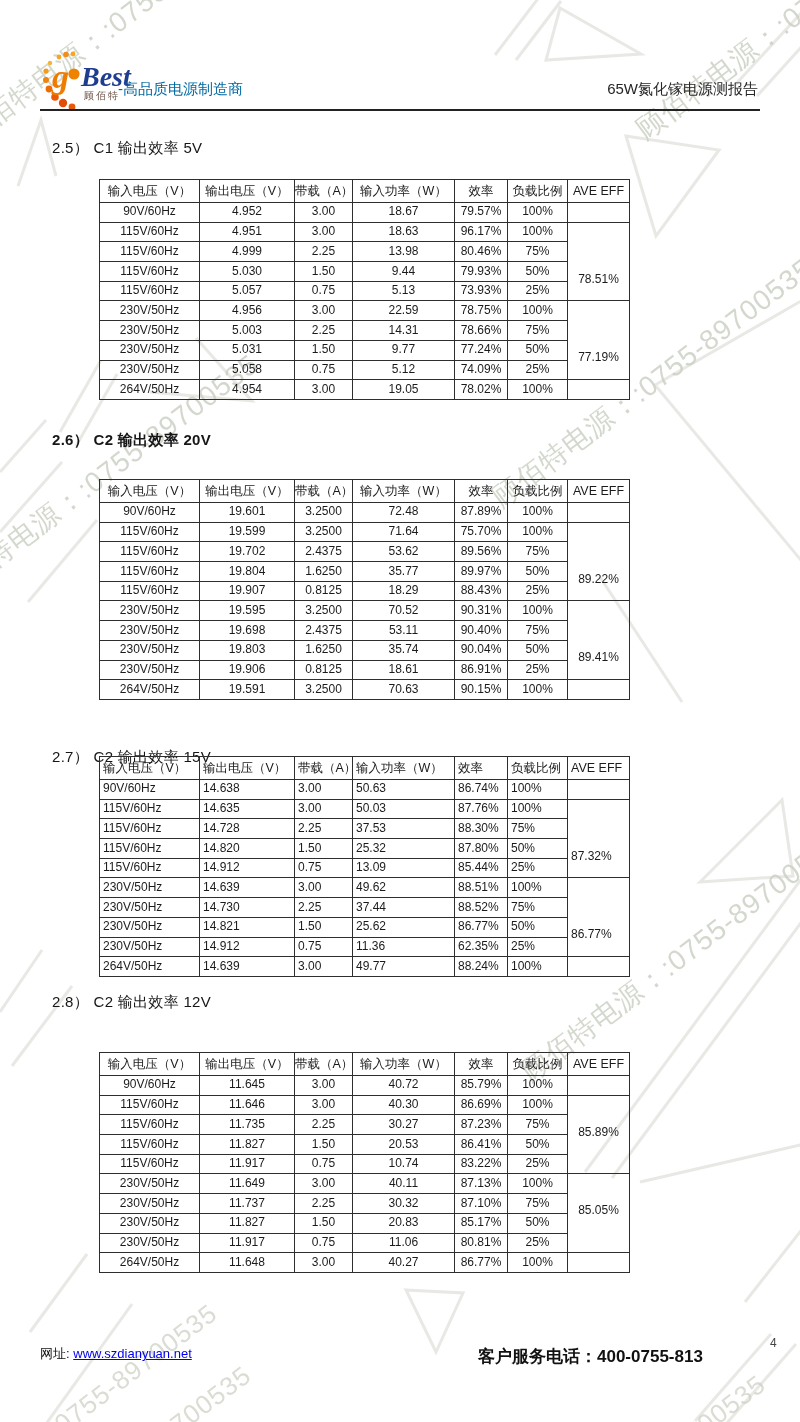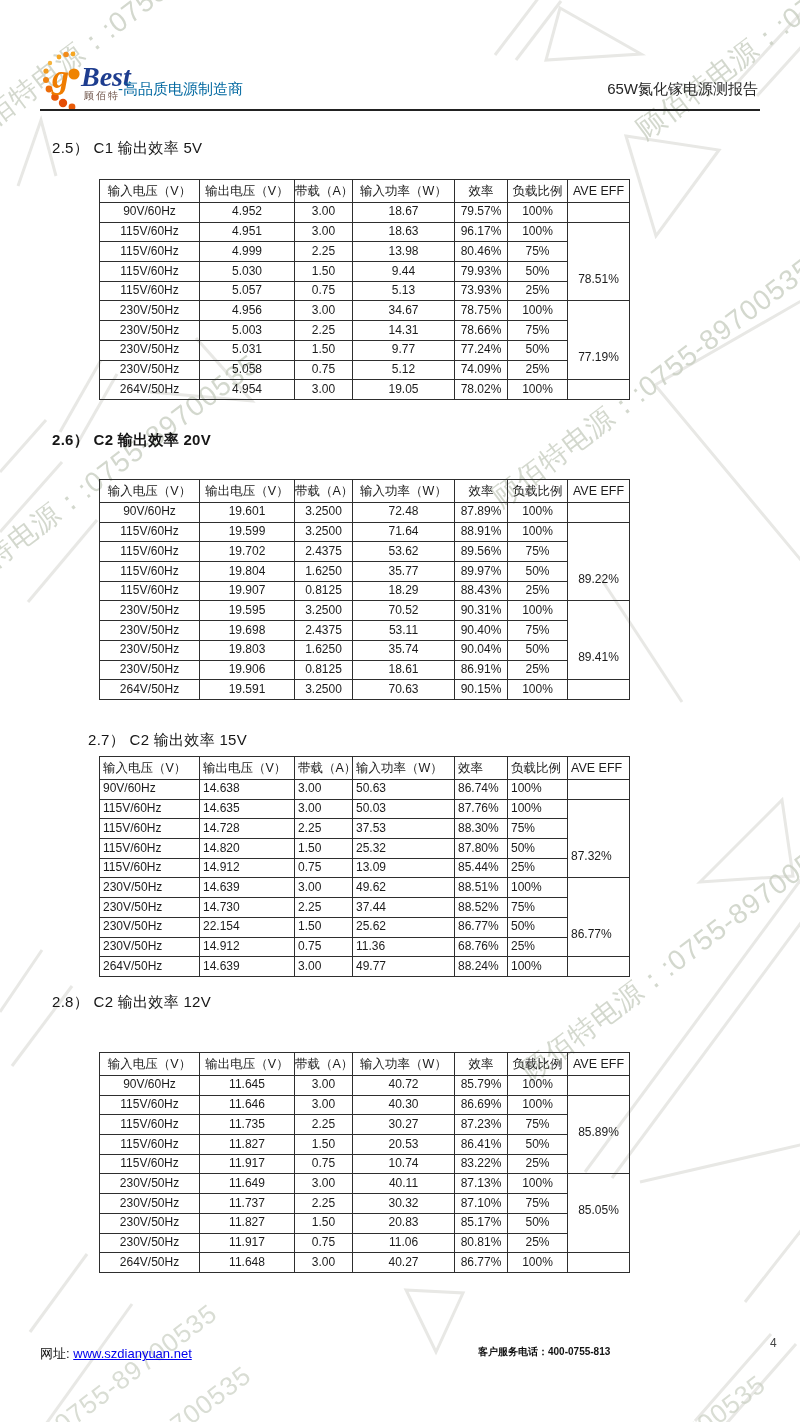--- a/index.html
+++ b/index.html
@@ -18,37 +18,37 @@
   .content { position:absolute; inset:0; z-index:1; }
 
   
   .hdr-rule { position:absolute; left:40px; top:109px; width:720px; height:0; border-top:2px solid #222; }
   .logo { position:absolute; left:38px; top:50px; }
   .tagline { position:absolute; left:118px; top:80px; font-size:15px; color:#0369a1; font-weight:500; }
   .doc-title { position:absolute; right:42px; top:80px; font-size:15px; color:#262626; font-weight:400; }
 
   
   .sec-title { position:absolute; left:52px; font-size:15px; color:#161616; font-weight:500; letter-spacing:.3px; }
-  #t1-title { top:139px; } #t2-title { top:431px;font-weight:bold; } #t3-title { top:731px;margin-left:36px; } #t4-title { top:993px; }
+  #t1-title { top:139px; } #t2-title { top:431px;font-weight:bold; } #t3-title { top:748px; } #t4-title { top:993px; }
 
   
   .tbl { position:absolute; left:99px; width:531px; border-collapse:collapse; table-layout:fixed; background:transparent; }
   #tbl-0 { top:179px; } #tbl-1 { top:479px; } #tbl-2 { top:756px; } #tbl-3 { top:1052px; }
   .tbl th, .tbl td { border:1px solid #2e2e2e; font-size:12px; color:#1b1b1b; text-align:center;
                      padding:0; height:19.7px; line-height:1.15; font-weight:400;
                      overflow:hidden; white-space:nowrap; background:transparent; }
   .tbl thead th { height:23px; font-size:12.5px; font-weight:400; }
   .tbl.left th, .tbl.left td { text-align:left; padding-left:3px; }
   .tbl td.ave { vertical-align:bottom; padding-bottom:14px; }
   .tbl.ave-mid td.ave { vertical-align:middle; padding-bottom:4px; }
 
   
   .footer-left { position:absolute; left:40px; top:1345px; font-size:13px; color:#111; }
   .footer-left a { color:#0000ee; text-decoration:underline; }
-  .footer-service { position:absolute; left:478px; top:1345px; font-size:10px; color:#111; font-weight:600; }
+  .footer-service { position:absolute; left:478px; top:1345px; font-size:17px; color:#111; font-weight:600; }
   .page-num { position:absolute; left:770px; top:1336px; font-size:12px; color:#444; }
 </style>
 </head>
 <body>
 
 <div class="page">
 
   <div class="wm-layer">
     <svg class="wm-tri" width="800" height="1422" viewBox="0 0 800 1422" fill="none" stroke="#e8e8e5" stroke-width="3">
       <polyline points="495,55 540,-4"></polyline>
@@ -177,21 +177,21 @@
             <td>5.057</td>
             <td>0.75</td>
             <td>5.13</td>
             <td>73.93%</td>
             <td>25%</td>
           </tr>
           <tr>
             <td>230V/50Hz</td>
             <td>4.956</td>
             <td>3.00</td>
-            <td>34.67</td>
+            <td>22.59</td>
             <td>78.75%</td>
             <td>100%</td>
             <td class="ave" rowspan="4">77.19%</td>
           </tr>
           <tr>
             <td>230V/50Hz</td>
             <td>5.003</td>
             <td>2.25</td>
             <td>14.31</td>
             <td>78.66%</td>
@@ -254,21 +254,21 @@
             <td>72.48</td>
             <td>87.89%</td>
             <td>100%</td>
             <td class="ave" rowspan="1"></td>
           </tr>
           <tr>
             <td>115V/60Hz</td>
             <td>19.599</td>
             <td>3.2500</td>
             <td>71.64</td>
-            <td>88.91%</td>
+            <td>75.70%</td>
             <td>100%</td>
             <td class="ave" rowspan="4">89.22%</td>
           </tr>
           <tr>
             <td>115V/60Hz</td>
             <td>19.702</td>
             <td>2.4375</td>
             <td>53.62</td>
             <td>89.56%</td>
             <td>75%</td>
@@ -410,32 +410,32 @@
           <tr>
             <td>230V/50Hz</td>
             <td>14.730</td>
             <td>2.25</td>
             <td>37.44</td>
             <td>88.52%</td>
             <td>75%</td>
           </tr>
           <tr>
             <td>230V/50Hz</td>
-            <td>22.154</td>
+            <td>14.821</td>
             <td>1.50</td>
             <td>25.62</td>
             <td>86.77%</td>
             <td>50%</td>
           </tr>
           <tr>
             <td>230V/50Hz</td>
             <td>14.912</td>
             <td>0.75</td>
             <td>11.36</td>
-            <td>68.76%</td>
+            <td>62.35%</td>
             <td>25%</td>
           </tr>
           <tr>
             <td>264V/50Hz</td>
             <td>14.639</td>
             <td>3.00</td>
             <td>49.77</td>
             <td>88.24%</td>
             <td>100%</td>
             <td class="ave" rowspan="1"></td>

